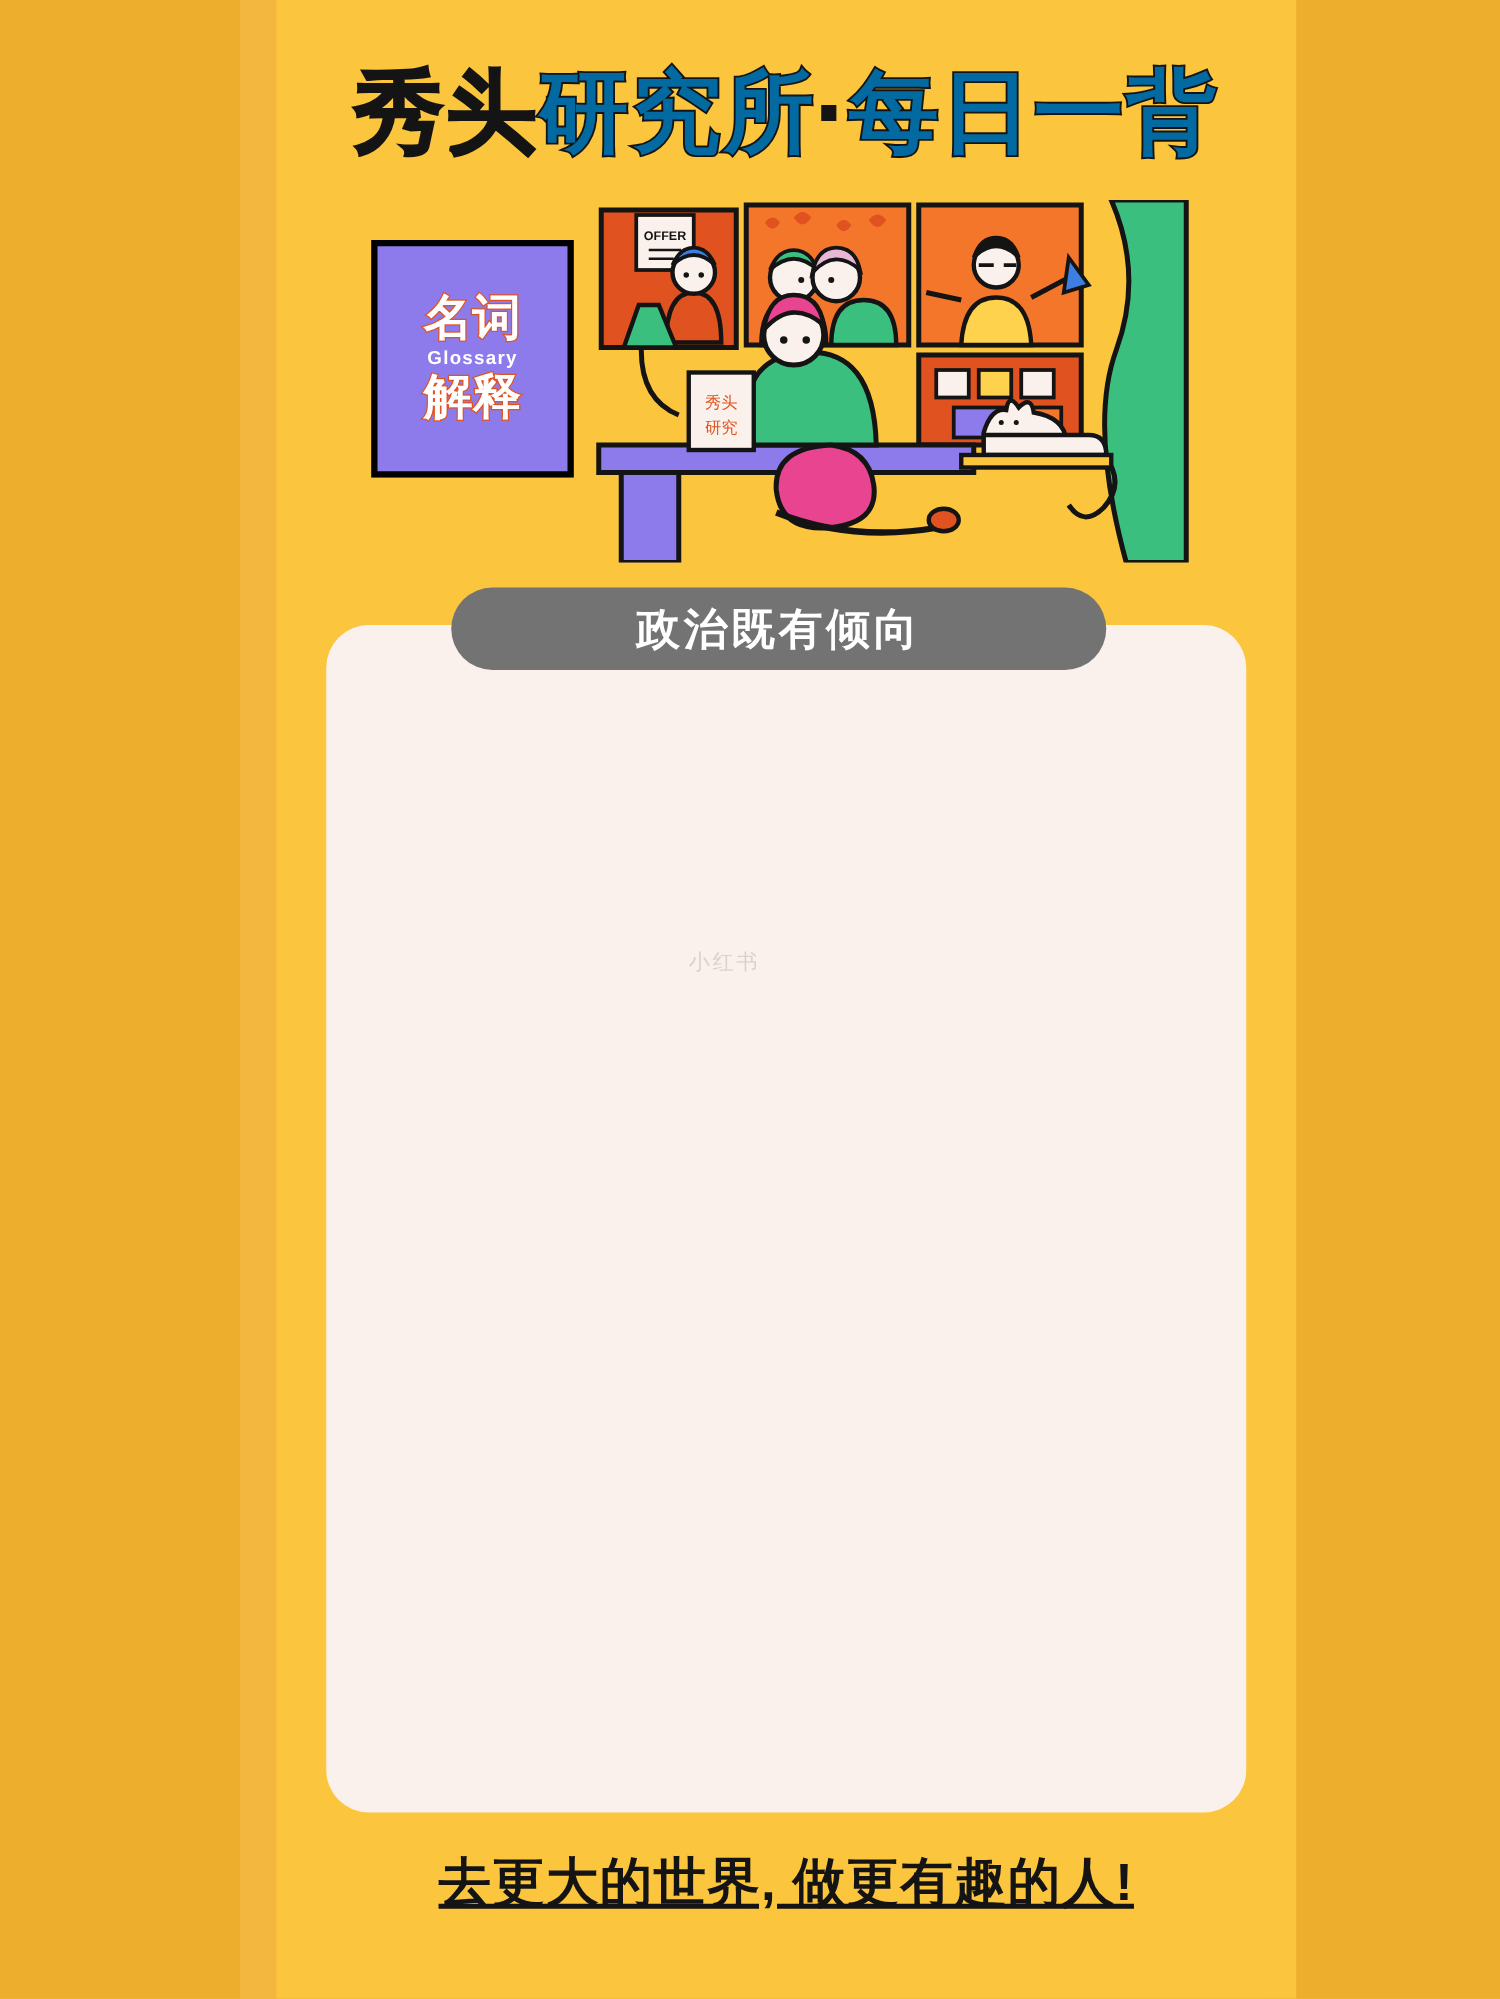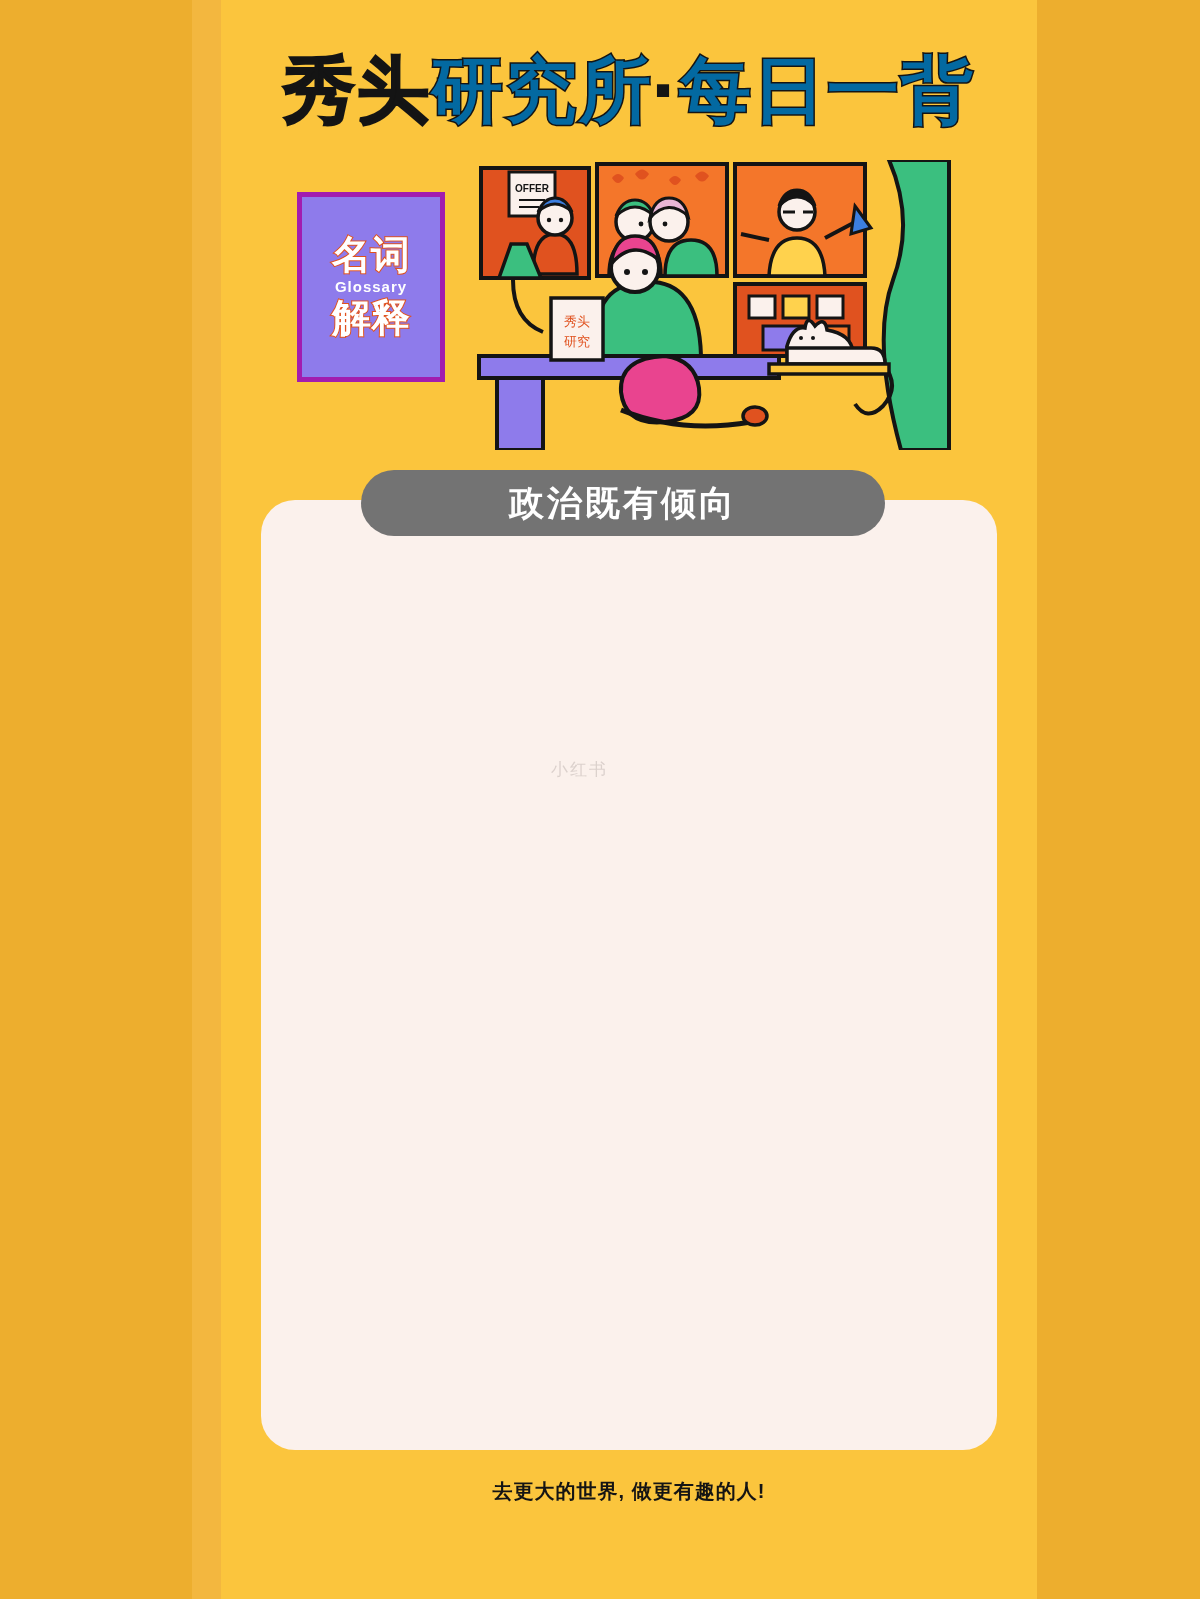--- a/index.html
+++ b/index.html
@@ -71,24 +71,24 @@
     position: absolute;
     left: 0;
     top: 150px;
     width: 816px;
     height: 300px;
   }
   .glossary-box {
     position: absolute;
     left: 76px;
     top: 42px;
-    width: 148px;
+    width: 162px;
     height: 190px;
     background: #8E7BEB;
-    border: 5px solid #a21caf;
+    border: 5px solid #000000;
     box-sizing: border-box;
     display: flex;
     flex-direction: column;
     align-items: center;
     justify-content: center;
     gap: 2px;
   }
   .glossary-cn1, .glossary-cn2 {
     font-size: 39px;
     font-weight: bold;
@@ -167,24 +167,25 @@
 
   
   .footer {
     position: absolute;
     left: 0;
     top: 1478px;
     width: 816px;
     text-align: center;
   }
   .footer-text {
-    font-size: 20px;
+    font-size: 42px;
     font-weight: bold;
     color: #141414;
     letter-spacing: 1px;
+    text-decoration: underline;
   }
 </style>
 </head>
 <body>
 
 <div id="page">
 
   <div class="edge-band left"></div>
   <div class="edge-band right"></div>
 

